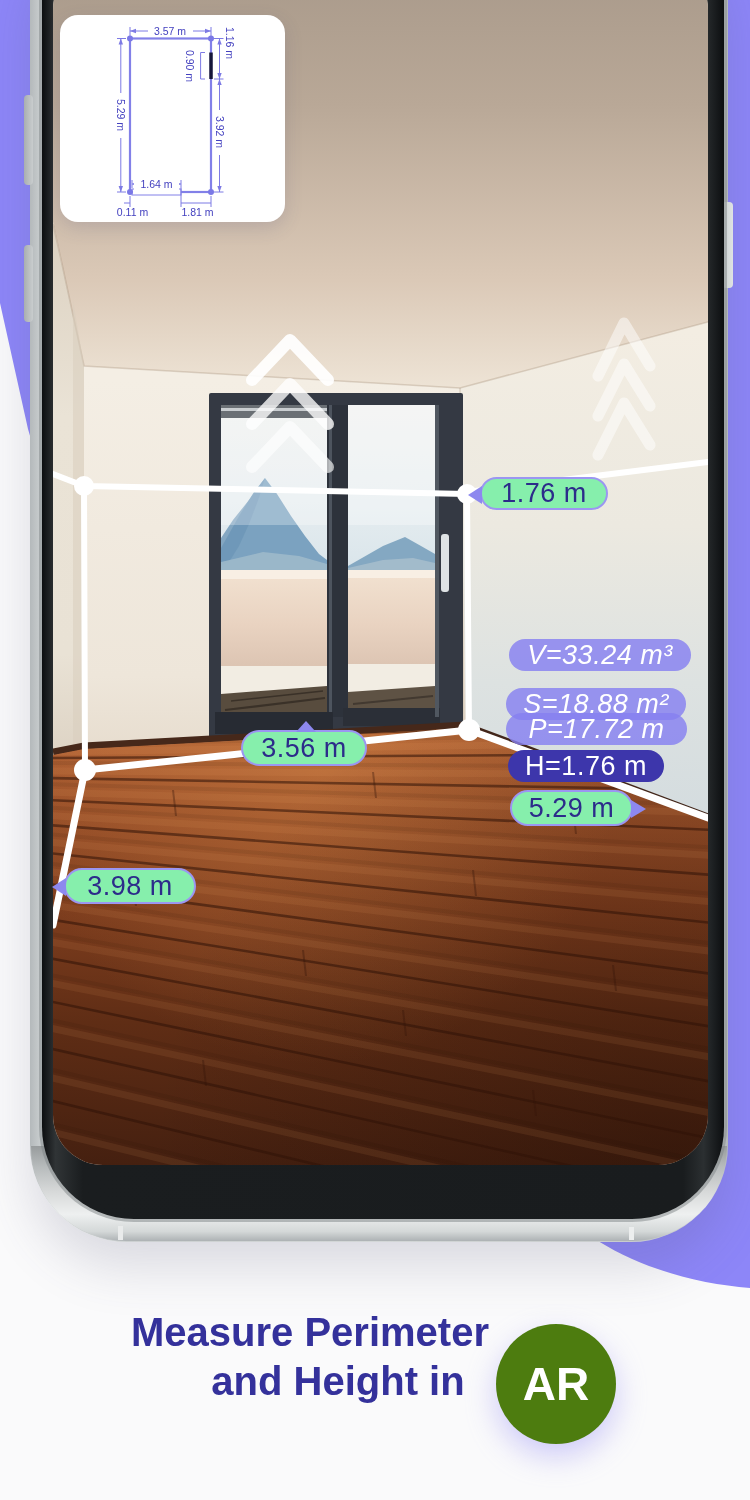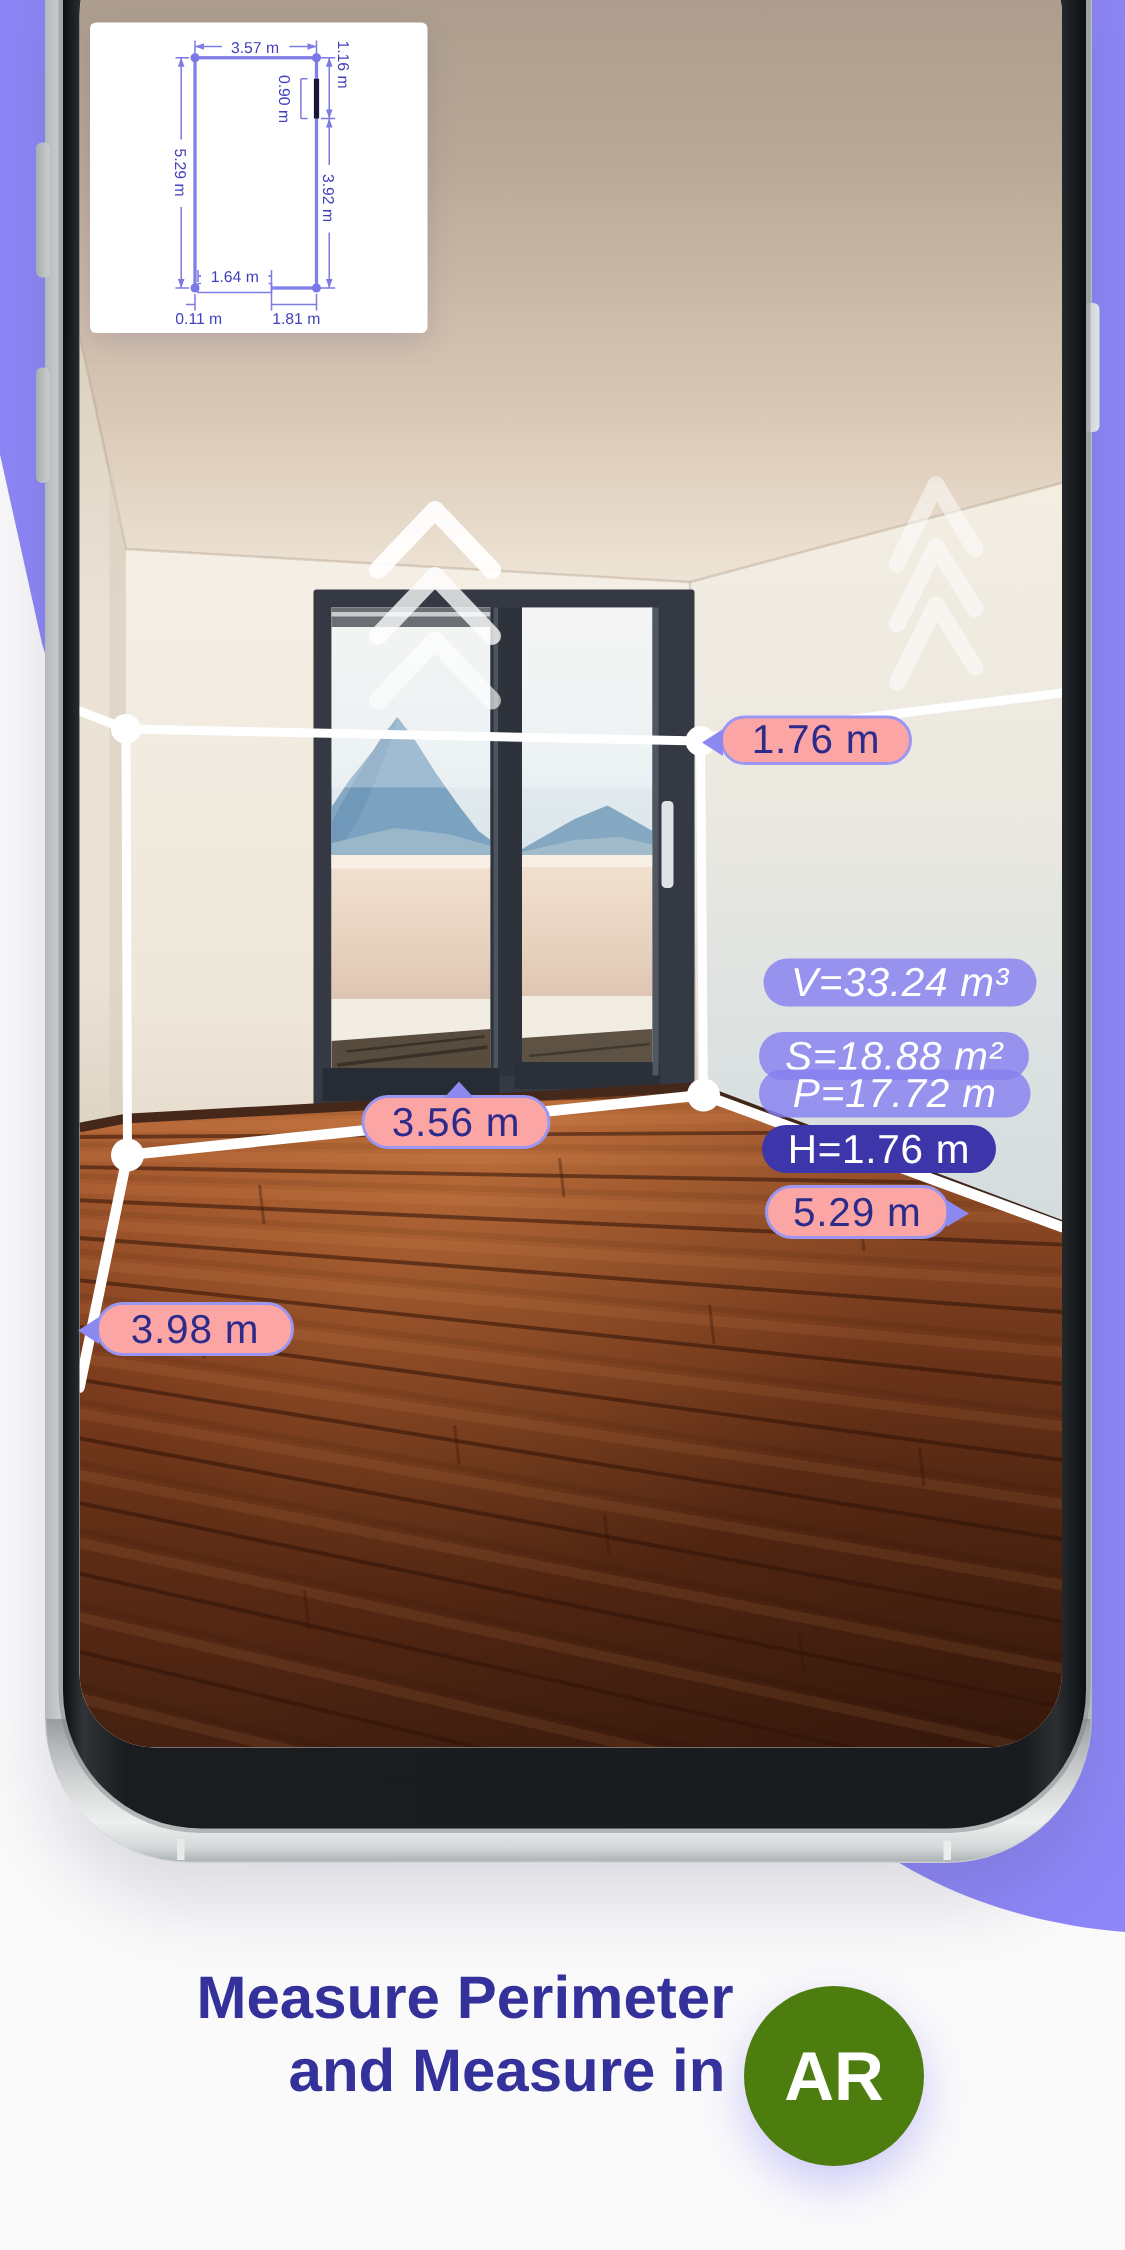--- a/index.html
+++ b/index.html
@@ -1,21 +1,21 @@
 <!DOCTYPE html>
 <html><head>
 <meta charset="utf-8">
 <style>
   html,body { margin:0; padding:0; }
   body { width:750px; height:1500px; position:relative; overflow:hidden;
          background:#fafafb; font-family:"Liberation Sans", sans-serif; }
   .abs { position:absolute; }
   .pill { position:absolute; box-sizing:border-box; display:flex; align-items:center; justify-content:center;
           font-family:"Liberation Sans", sans-serif; }
-  .white-pill { background:#fca5a5; border:2px solid #9b96f1; border-radius:18px;
+  .white-pill { background:#86efac; border:2px solid #9b96f1; border-radius:18px;
                color:#2c2b8a; font-size:27px; letter-spacing:0.5px; }
   .purple-pill { background:rgba(134,128,240,0.82); border-radius:16px;
                 color:#ffffff; font-size:27px; letter-spacing:0.5px;font-style:italic; }
   .tri { position:absolute; width:0; height:0; }
 </style>
 </head>
 <body>
 
 <svg class="abs" style="left:0;top:0" width="750" height="1500" viewBox="0 0 750 1500">
   <path d="M0,0 H750 V1288 C700,1284 645,1270 598,1241 C548,1210 525,1120 518,1020 L480,600 L40,470 L28,429 L0,303 Z" fill="#8d86f8"></path>
@@ -239,21 +239,21 @@
 
   <g fill="#ffffff">
     <circle cx="31" cy="486" r="10"></circle>
     <circle cx="414" cy="494" r="10"></circle>
     <circle cx="32" cy="770" r="11"></circle>
     <circle cx="416" cy="730" r="11"></circle>
   </g>
 </svg>
 </div>
 
-<div class="abs" style="left:60px; top:15px; width:225px; height:207px; background:#ffffff; border-radius:4px;
+<div class="abs" style="left:60px; top:15px; width:225px; height:207px; background:#ffffff; border-radius:18px;
      box-shadow:0 6px 18px rgba(80,80,120,0.18);">
 <svg width="225" height="207" viewBox="0 0 225 207">
 
   <g stroke="#8280e8" stroke-width="2.2" fill="none">
     <rect x="70" y="23.5" width="81" height="153.5"></rect>
   </g>
 
   <rect x="72" y="174" width="49" height="6" fill="#ffffff" stroke="#8280e8" stroke-width="1"></rect>
 
   <line x1="151" y1="37.5" x2="151" y2="64" stroke="#16163a" stroke-width="3.5"></line>
@@ -354,17 +354,17 @@
 
 <div class="pill purple-pill" style="left:509px; top:639px; width:182px; height:32px;">V=33.24&nbsp;m³</div>
 
 <div class="pill purple-pill" style="left:506px; top:676px; width:180px; height:32px;margin-top:12px;">S=18.88&nbsp;m²</div>
 
 <div class="pill purple-pill" style="left:506px; top:713px; width:181px; height:32px;">P=17.72&nbsp;m</div>
 
 <div class="pill" style="left:508px; top:750px; width:156px; height:32px; background:#3d36ab; border-radius:16px; color:#ffffff; font-size:27px; letter-spacing:0.5px;">H=1.76&nbsp;m</div>
 
 <div class="abs" style="left:0px; top:1308px; width:620px; text-align:center; color:#34319b; font-size:40px; font-weight:bold; line-height:1.22;">Measure Perimeter<br>
-<span style="margin-left:56px;">and Measure in</span></div>
+<span style="margin-left:56px;">and Height in</span></div>
 
 <div class="abs" style="left:496px; top:1324px; width:120px; height:120px; border-radius:50%; background:#4d7c0f;
      box-shadow:0 12px 30px rgba(150,144,245,0.45); display:flex; align-items:center; justify-content:center;
      color:#ffffff; font-size:46px; font-weight:bold;">AR</div>
 
 </body></html>

